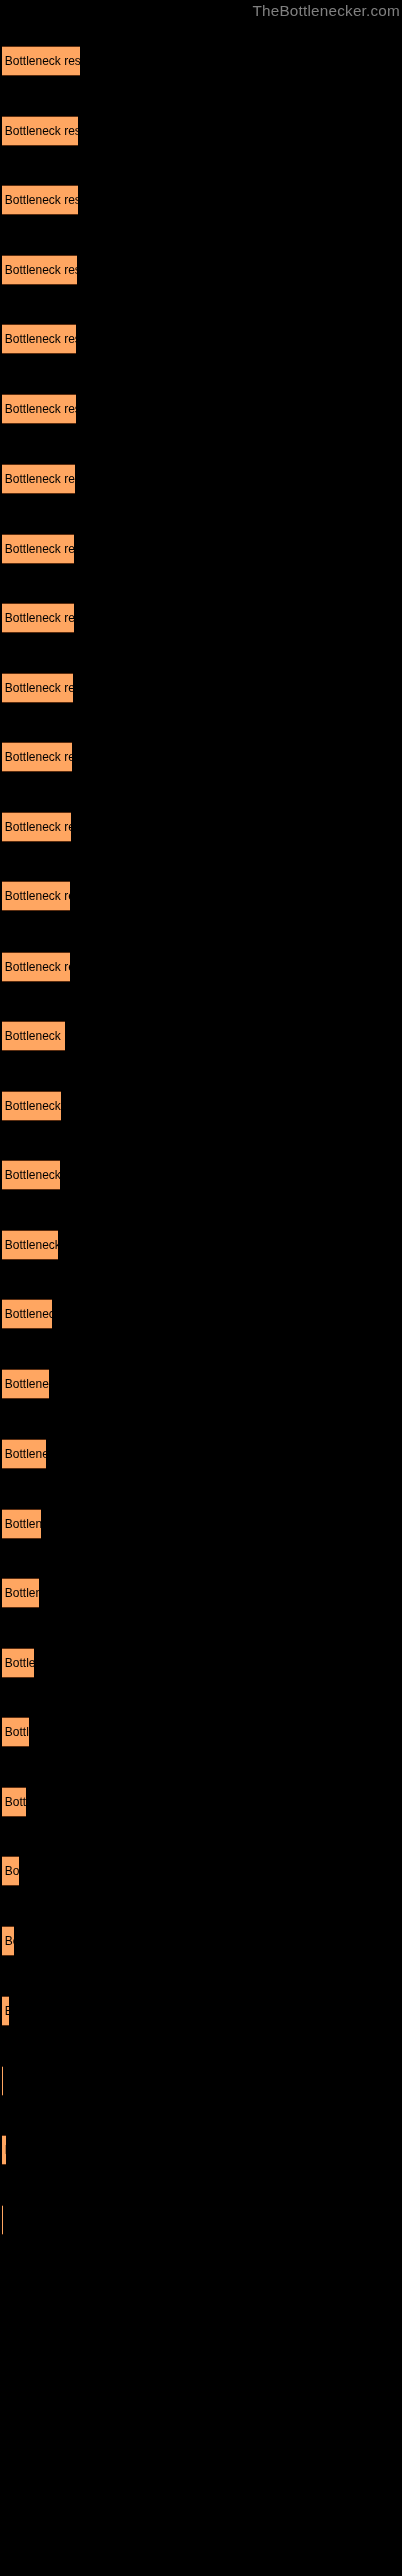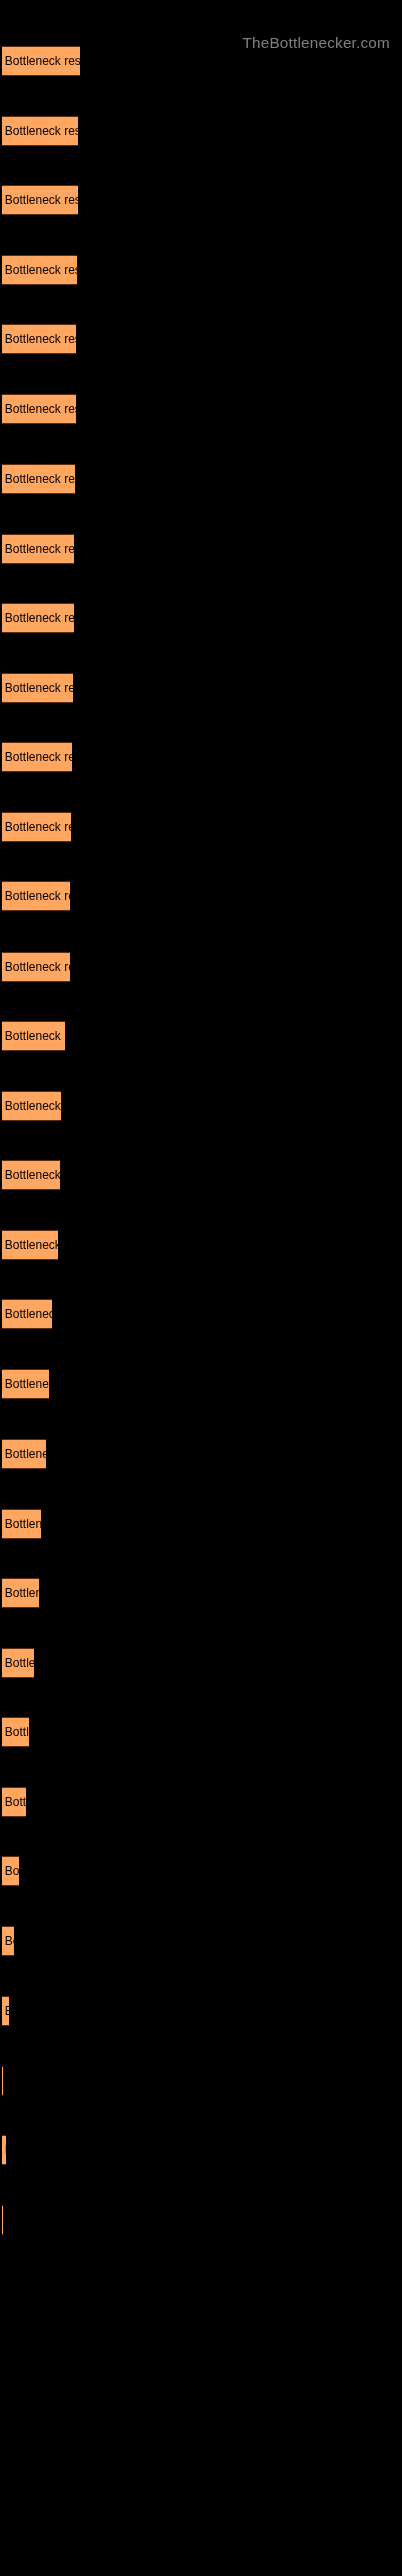--- a/index.html
+++ b/index.html
@@ -4,28 +4,27 @@
 <style>
   html,body{margin:0;padding:0;background:#000;}
   body{
     width:403px;height:2576px;position:relative;overflow:hidden;
     font-family:"Liberation Sans", sans-serif;
     background:#000;
   }
   #watermark{
     position:absolute;top:0;left:0;width:403px;
     text-align:right;
-    padding-right:13px;
+    padding-right:3px;
     box-sizing:border-box;
     color:#808080;
     font-size:15.3px;
     line-height:21px;
     letter-spacing:0.2px;
     white-space:nowrap;
-    margin-top:32px;
   }
   #plot{position:absolute;left:0;top:0;width:403px;height:2576px;}
   .bar-row{position:absolute;left:0;width:403px;height:30px;}
   .bar{
     position:absolute;left:1.6px;top:0;height:30px;
     background:#ffa661;
     border-top:0.8px solid #5a2d10;
     border-bottom:0.8px solid #5a2d10;
     box-sizing:border-box;
     overflow:hidden;

